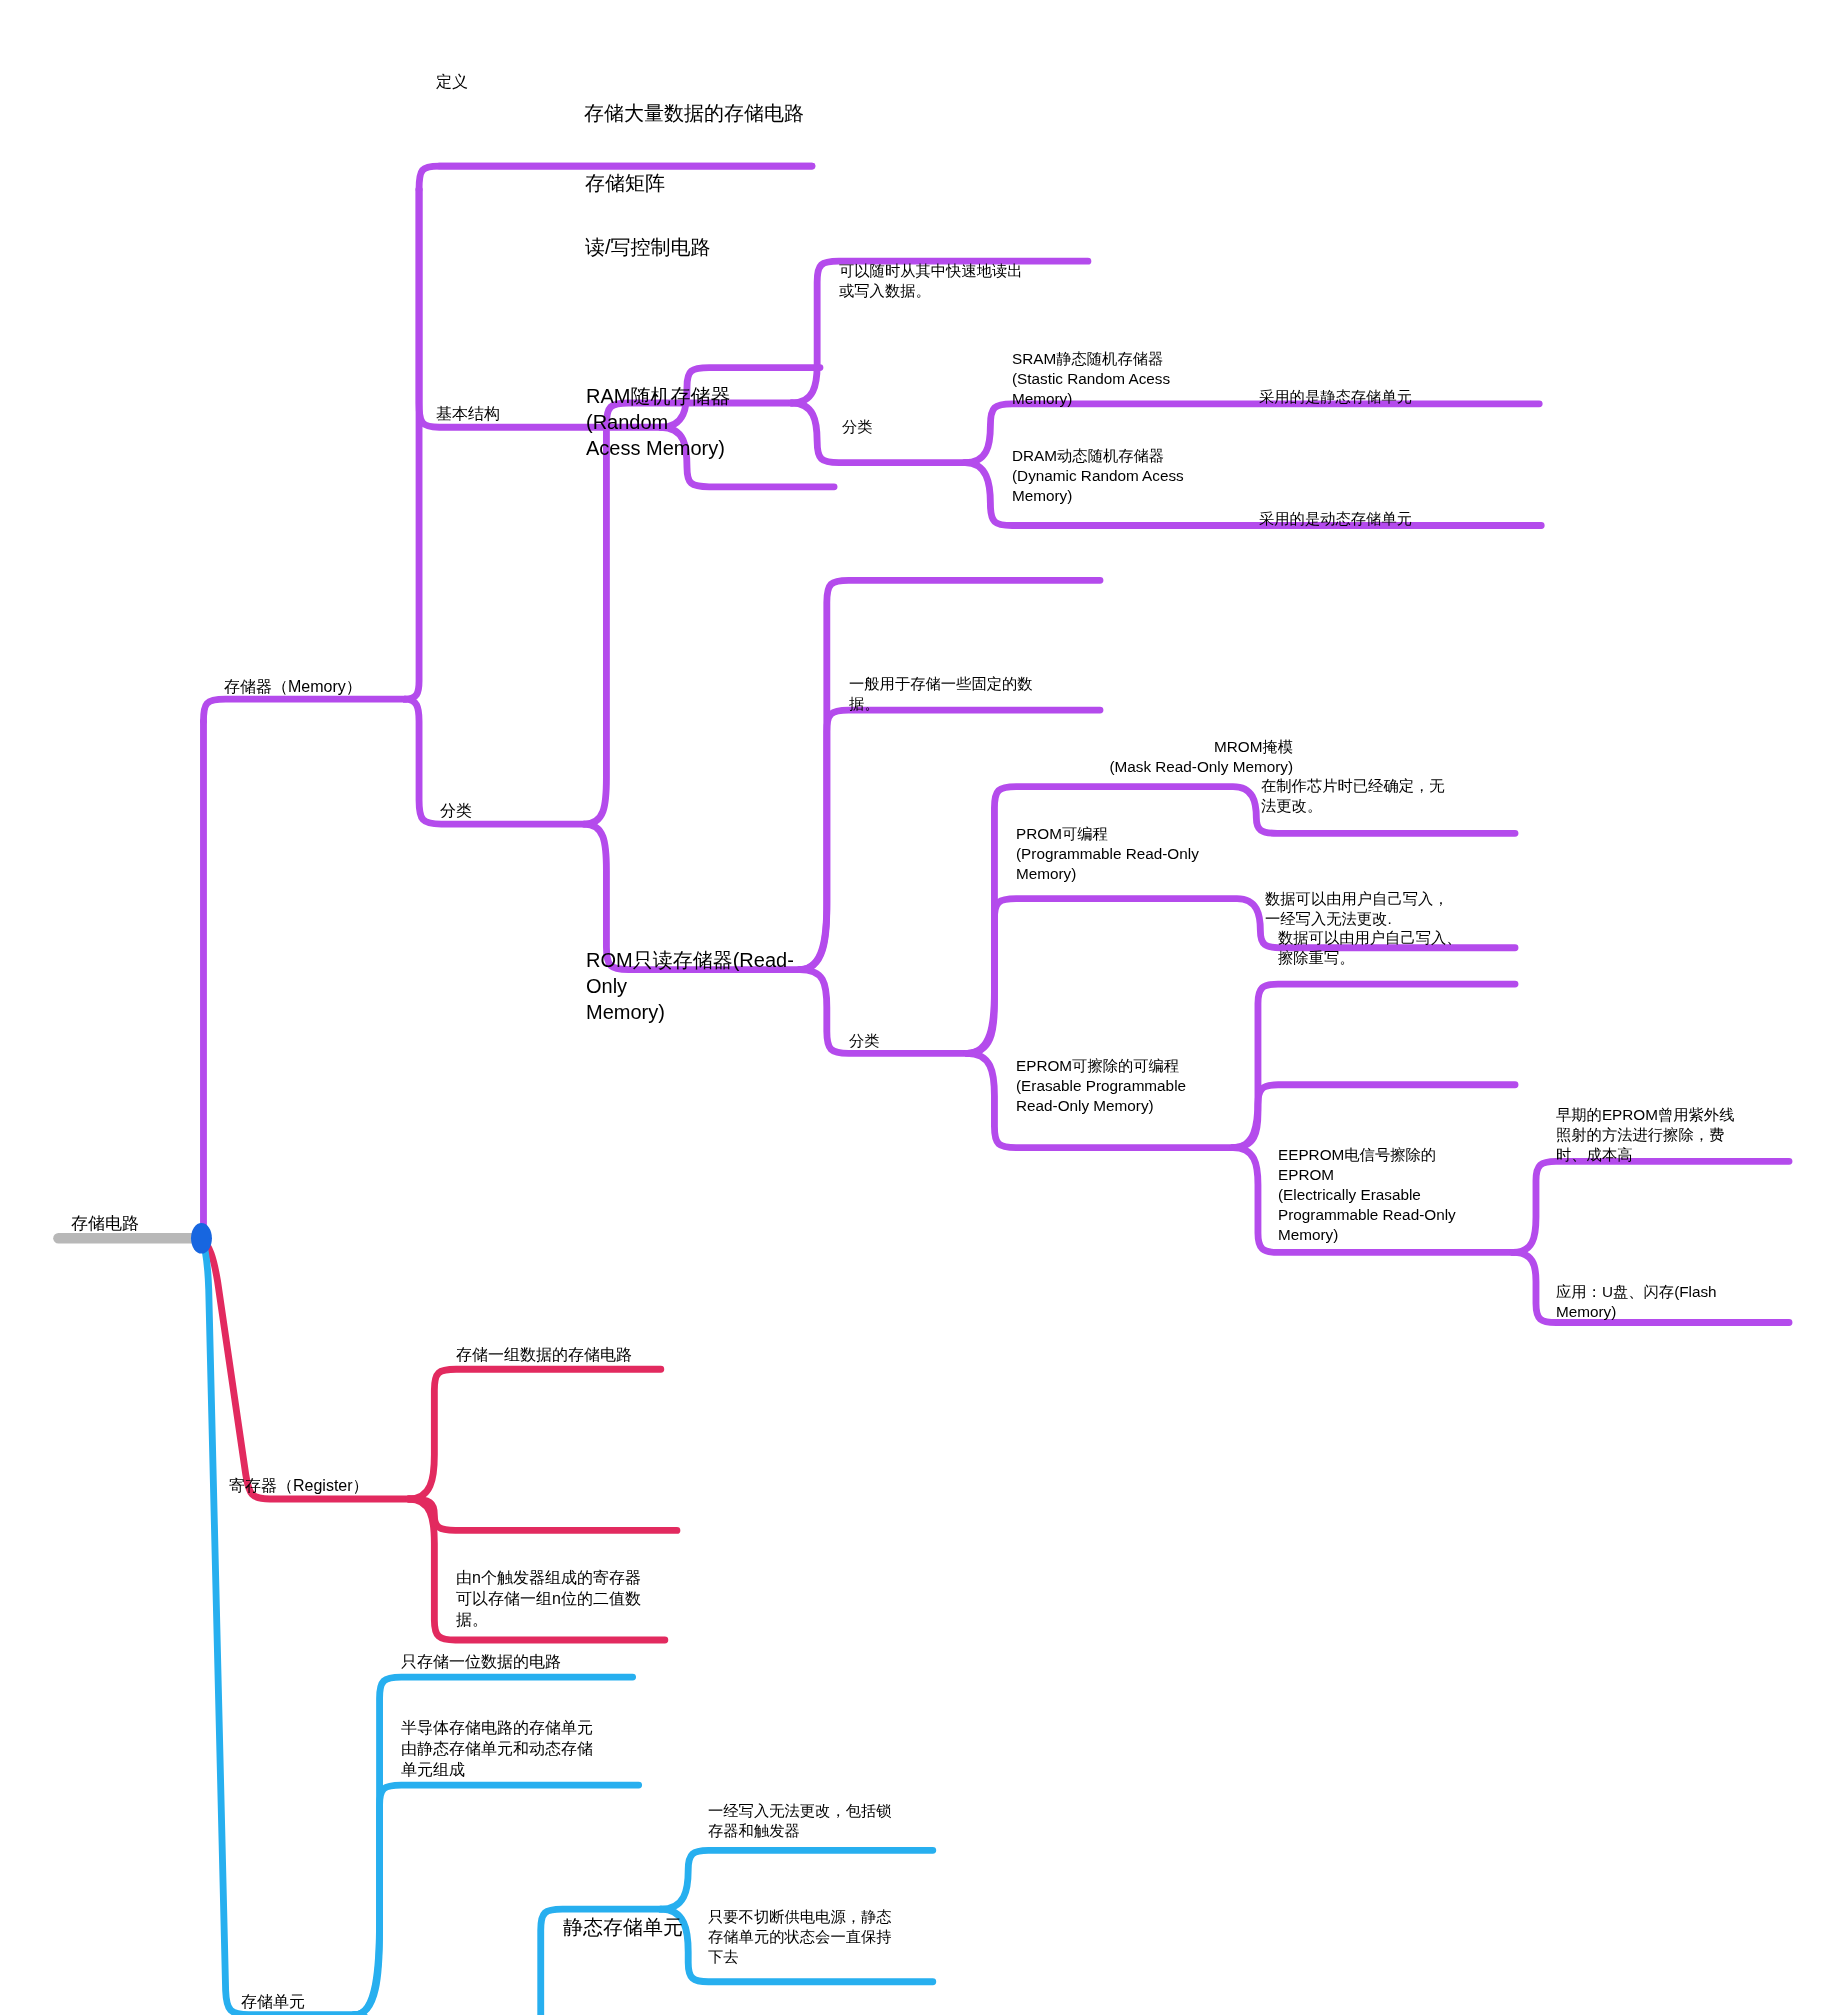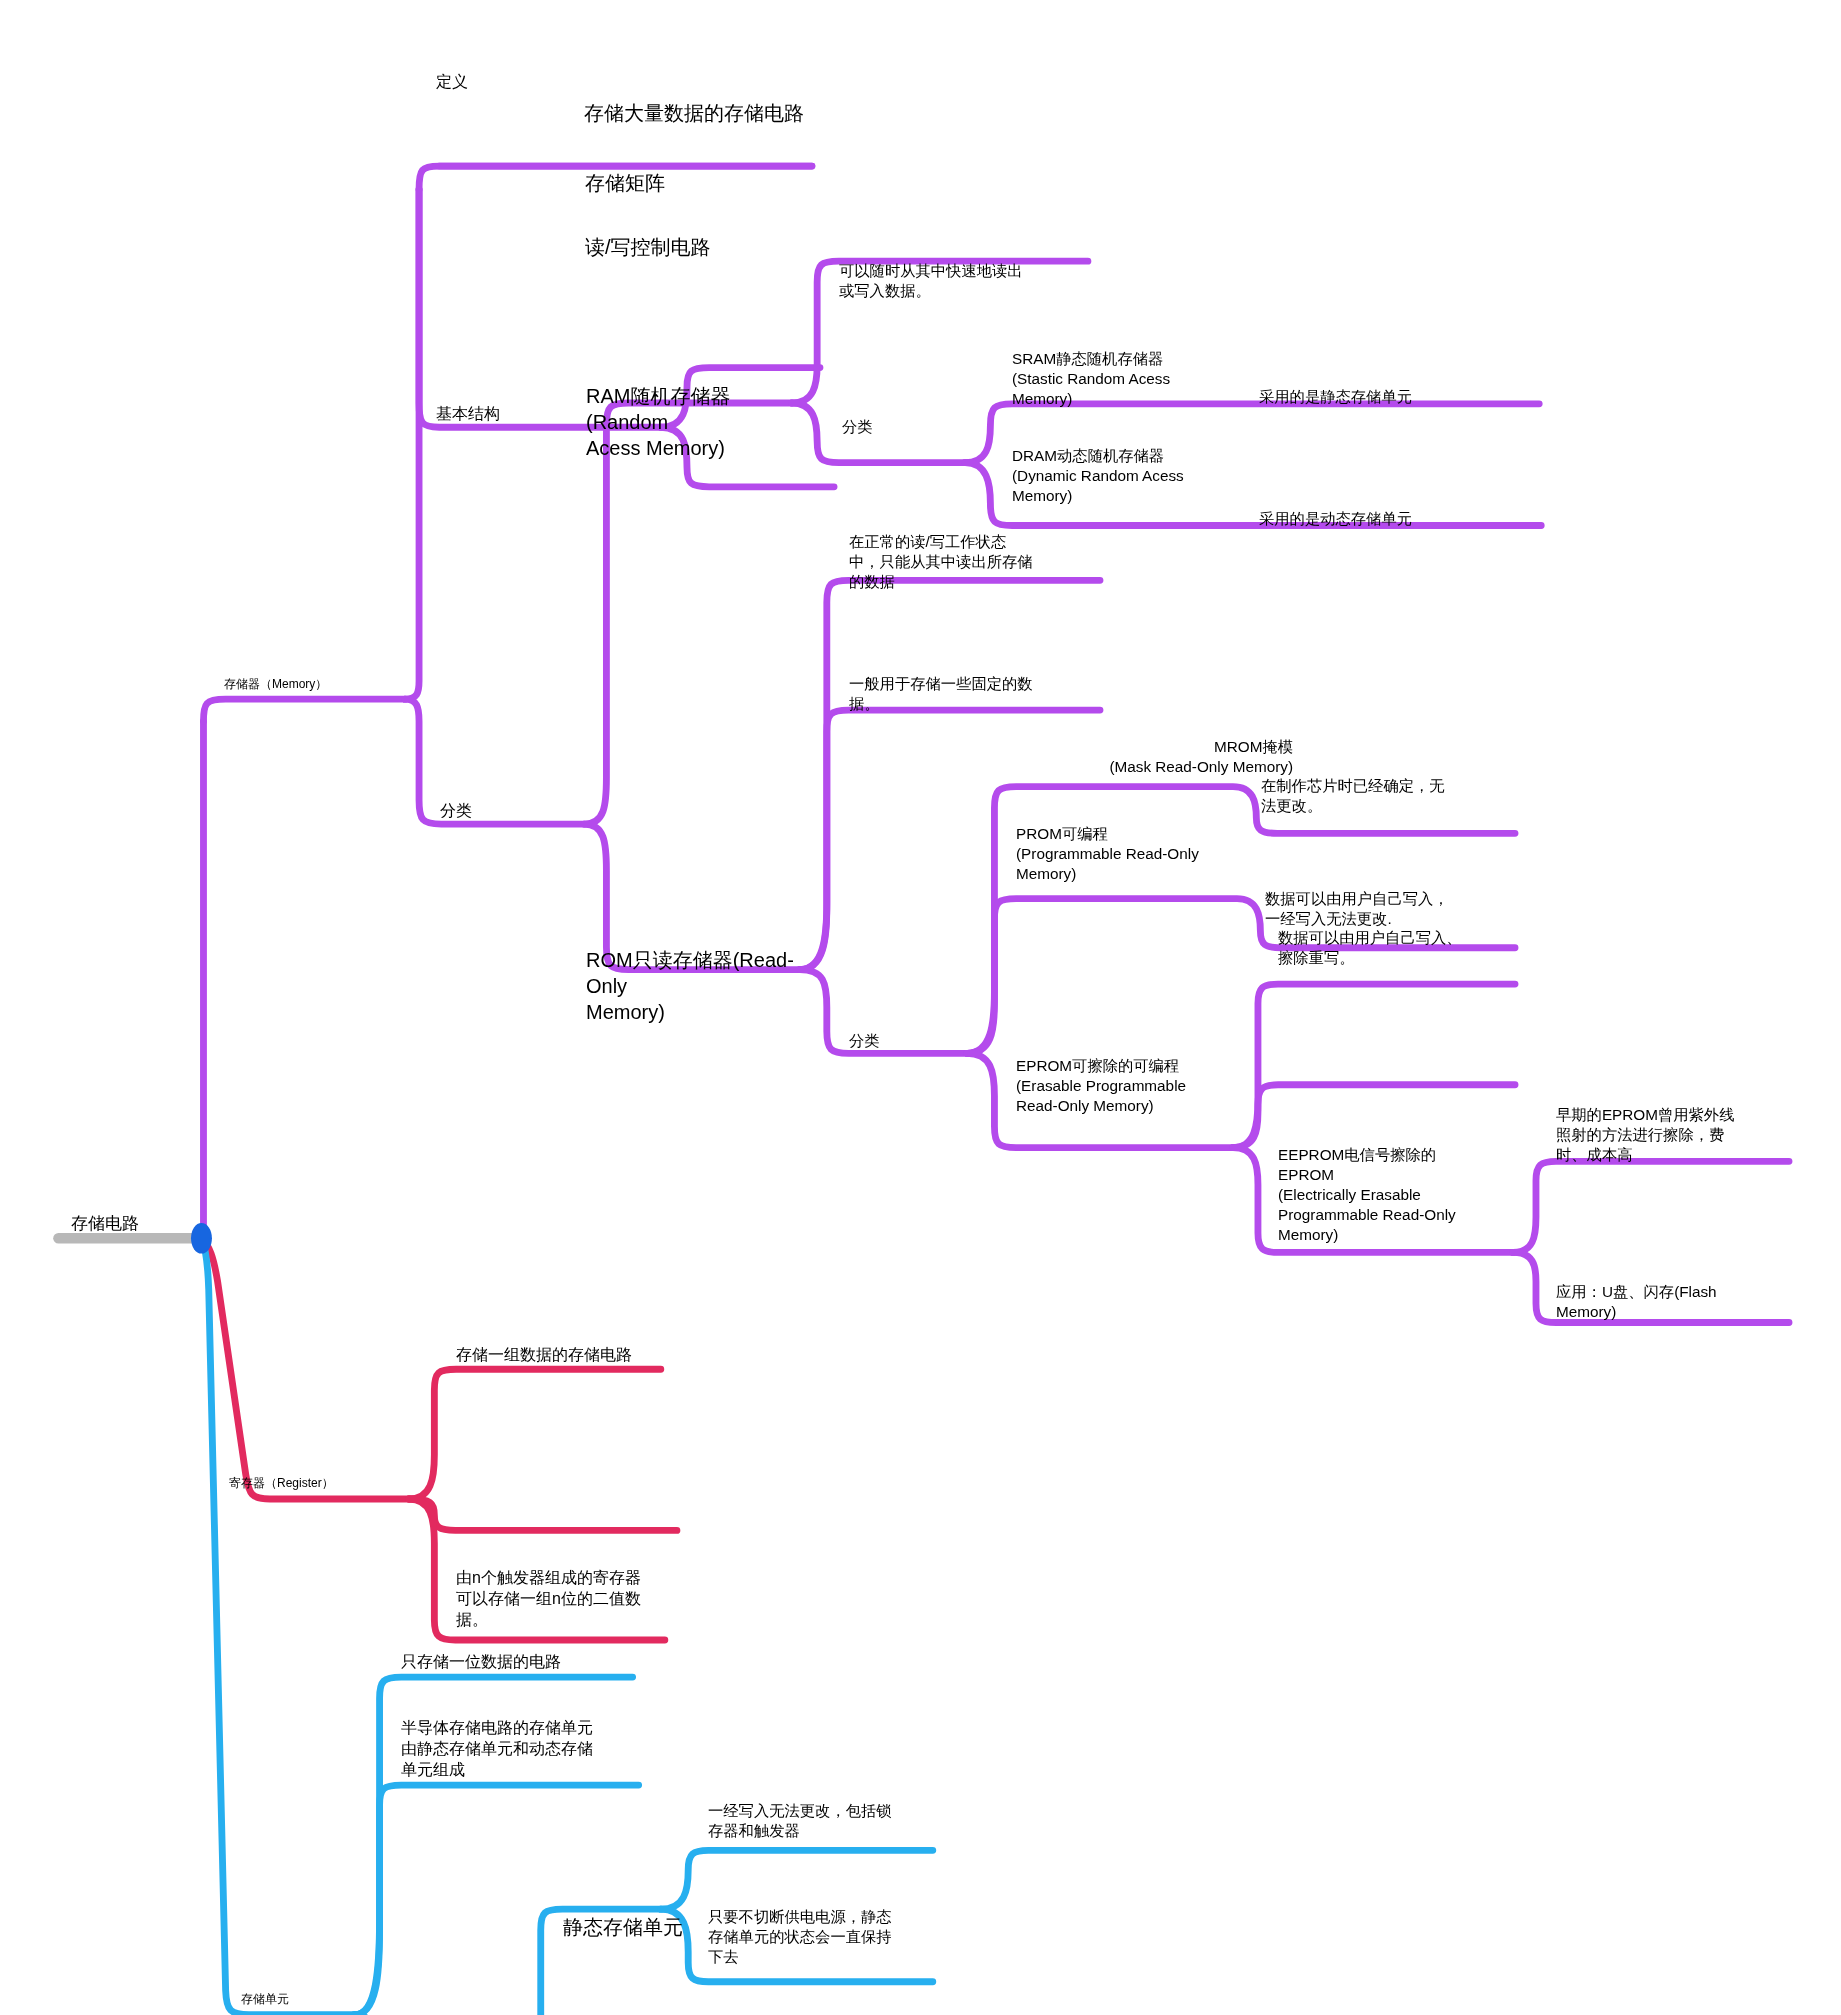--- a/index.html
+++ b/index.html
@@ -1,20 +1,20 @@
 <!DOCTYPE html>
 <html style="font-size:6.4px"><head>
 <meta charset="utf-8">
 <style>
   html,body{margin:0;padding:0;background:#ffffff;}
   body{font-family:"Liberation Sans","DejaVu Sans",sans-serif;}
   #stage{position:relative;width:1841px;height:2446px;background:#fff;overflow:hidden;}
   #wires{position:absolute;left:0;top:0;width:1841px;height:2446px;}
   .node{position:absolute;color:#000000;line-height:1.30;white-space:pre-wrap;}
-  .lv1{font-size:12px;}
+  .lv1{font-size:16px;}
   .lv2{font-size:16px;}
   .lv3{font-size:20px;margin-top:28px;}
   .lv4{font-size:15.3px;}
   .lv5{font-size:15.3px;}
   .root{font-size:17px;}
 </style>
 </head>
 <body>
 
 <div id="stage">
@@ -136,23 +136,20 @@
 (Stastic Random Acess
 Memory)</div>
   <div class="node lv5" style="left:1259px; top:387px; width:250px;">采用的是静态存储单元</div>
   <div class="node lv4" style="left:1012px; top:446px; width:258px;">DRAM动态随机存储器
 (Dynamic Random Acess
 Memory)</div>
   <div class="node lv5" style="left:1259px; top:509px; width:250px;">采用的是动态存储单元</div>
 
   <div class="node lv3" style="left:586px; top:919px; width:226px;">ROM只读存储器(Read-Only
 Memory)</div>
-  <div class="node lv4" style="left:849px; top:532px; width:250px;">在正常的读/写工作状态
-中，只能从其中读出所存储
-的数据</div>
   <div class="node lv4" style="left:849px; top:674px; width:250px;">一般用于存储一些固定的数
 据。</div>
   <div class="node lv4" style="left:849px; top:1031px;">分类</div>
 
   <div class="node lv4" style="left:1051px; top:737px; width:242px;text-align:right;">MROM掩模
 (Mask Read-Only Memory)</div>
   <div class="node lv5" style="left:1261px; top:776px; width:242px;">在制作芯片时已经确定，无
 法更改。</div>
 
   <div class="node lv4" style="left:1016px; top:824px; width:242px;">PROM可编程

